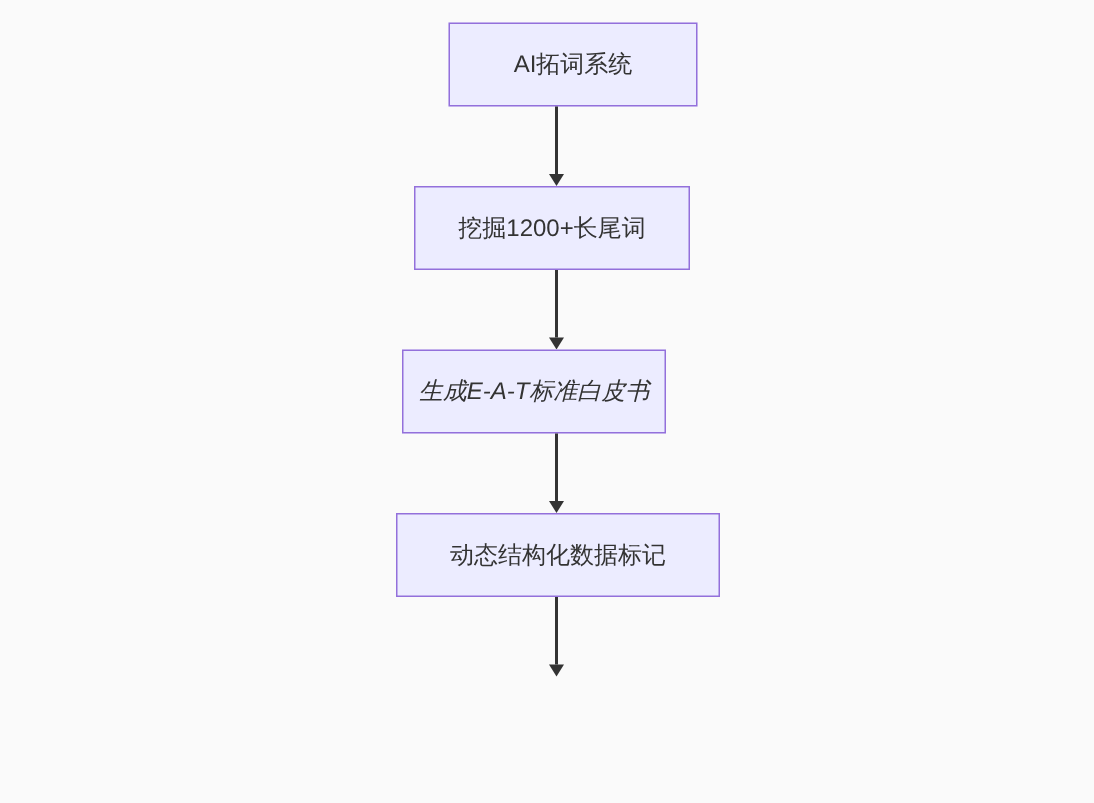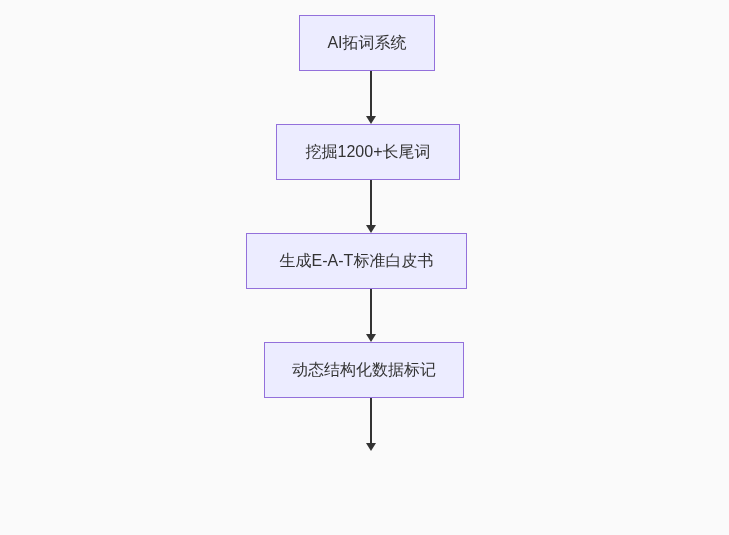--- a/index.html
+++ b/index.html
@@ -20,24 +20,24 @@
     background: var(--fill, #ECECFF);
     border: 1.3px solid var(--border, #9370DB);
     box-sizing: border-box;
     display: flex;
     align-items: center;
     justify-content: center;
     font-size: 16px;
     color: var(--text, #333333);
     white-space: nowrap;
   }
-  .n1 { left: 299px; top: 15px;  width: 136px; }
+  .n1 { left: 299px; top: 15px;  width: 166px; }
   .n2 { left: 276px; top: 124px; width: 184px; }
-  .n3 { left: 246px; top: 233px; width: 221px; }
-  .n4 { left: 264px; top: 342px; width: 200px; }
+  .n3 { left: 268px; top: 233px; width: 176px; font-style: italic; }
+  .n4 { left: 264px; top: 342px; width: 216px; }
   .n5 { left: 255px; top: 451px; width: 233px; }
 
   .edge-line {
     position: absolute;
     left: 370px;
     width: 2px;
     background: var(--edge, #333333);
   }
   .e1 { top: 71px;  height: 45px; }
   .e2 { top: 180px; height: 45px; }

